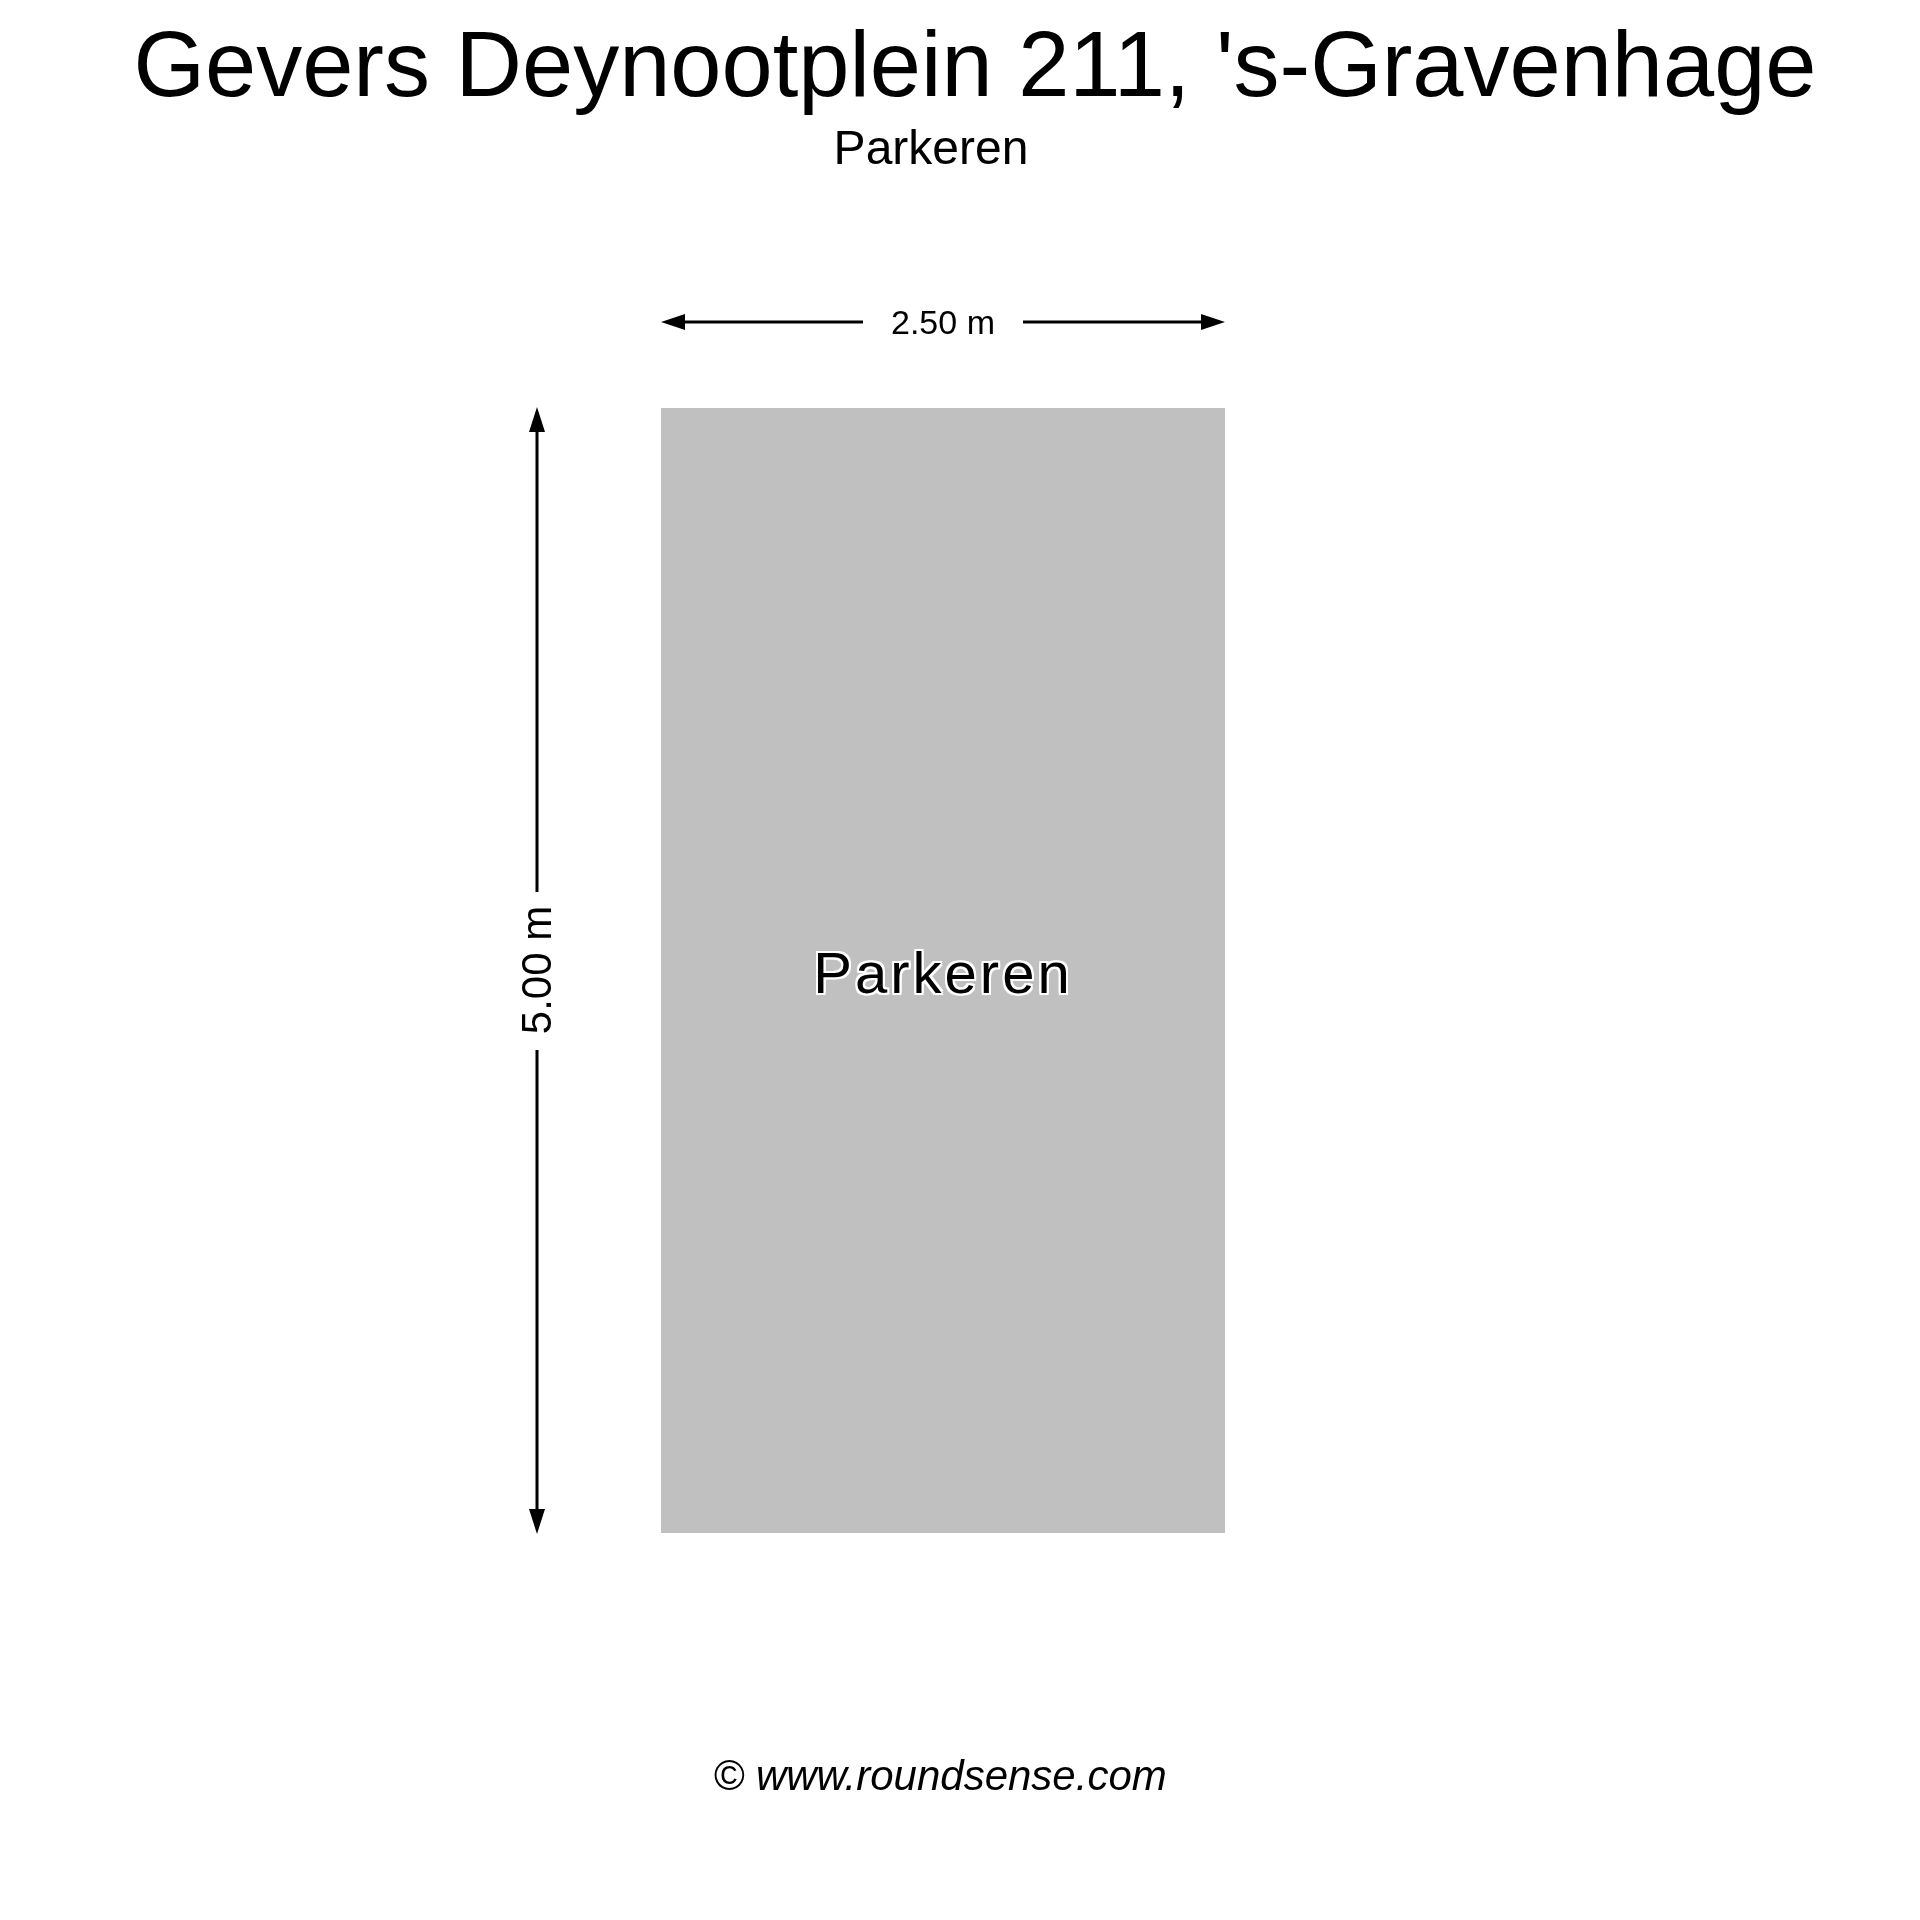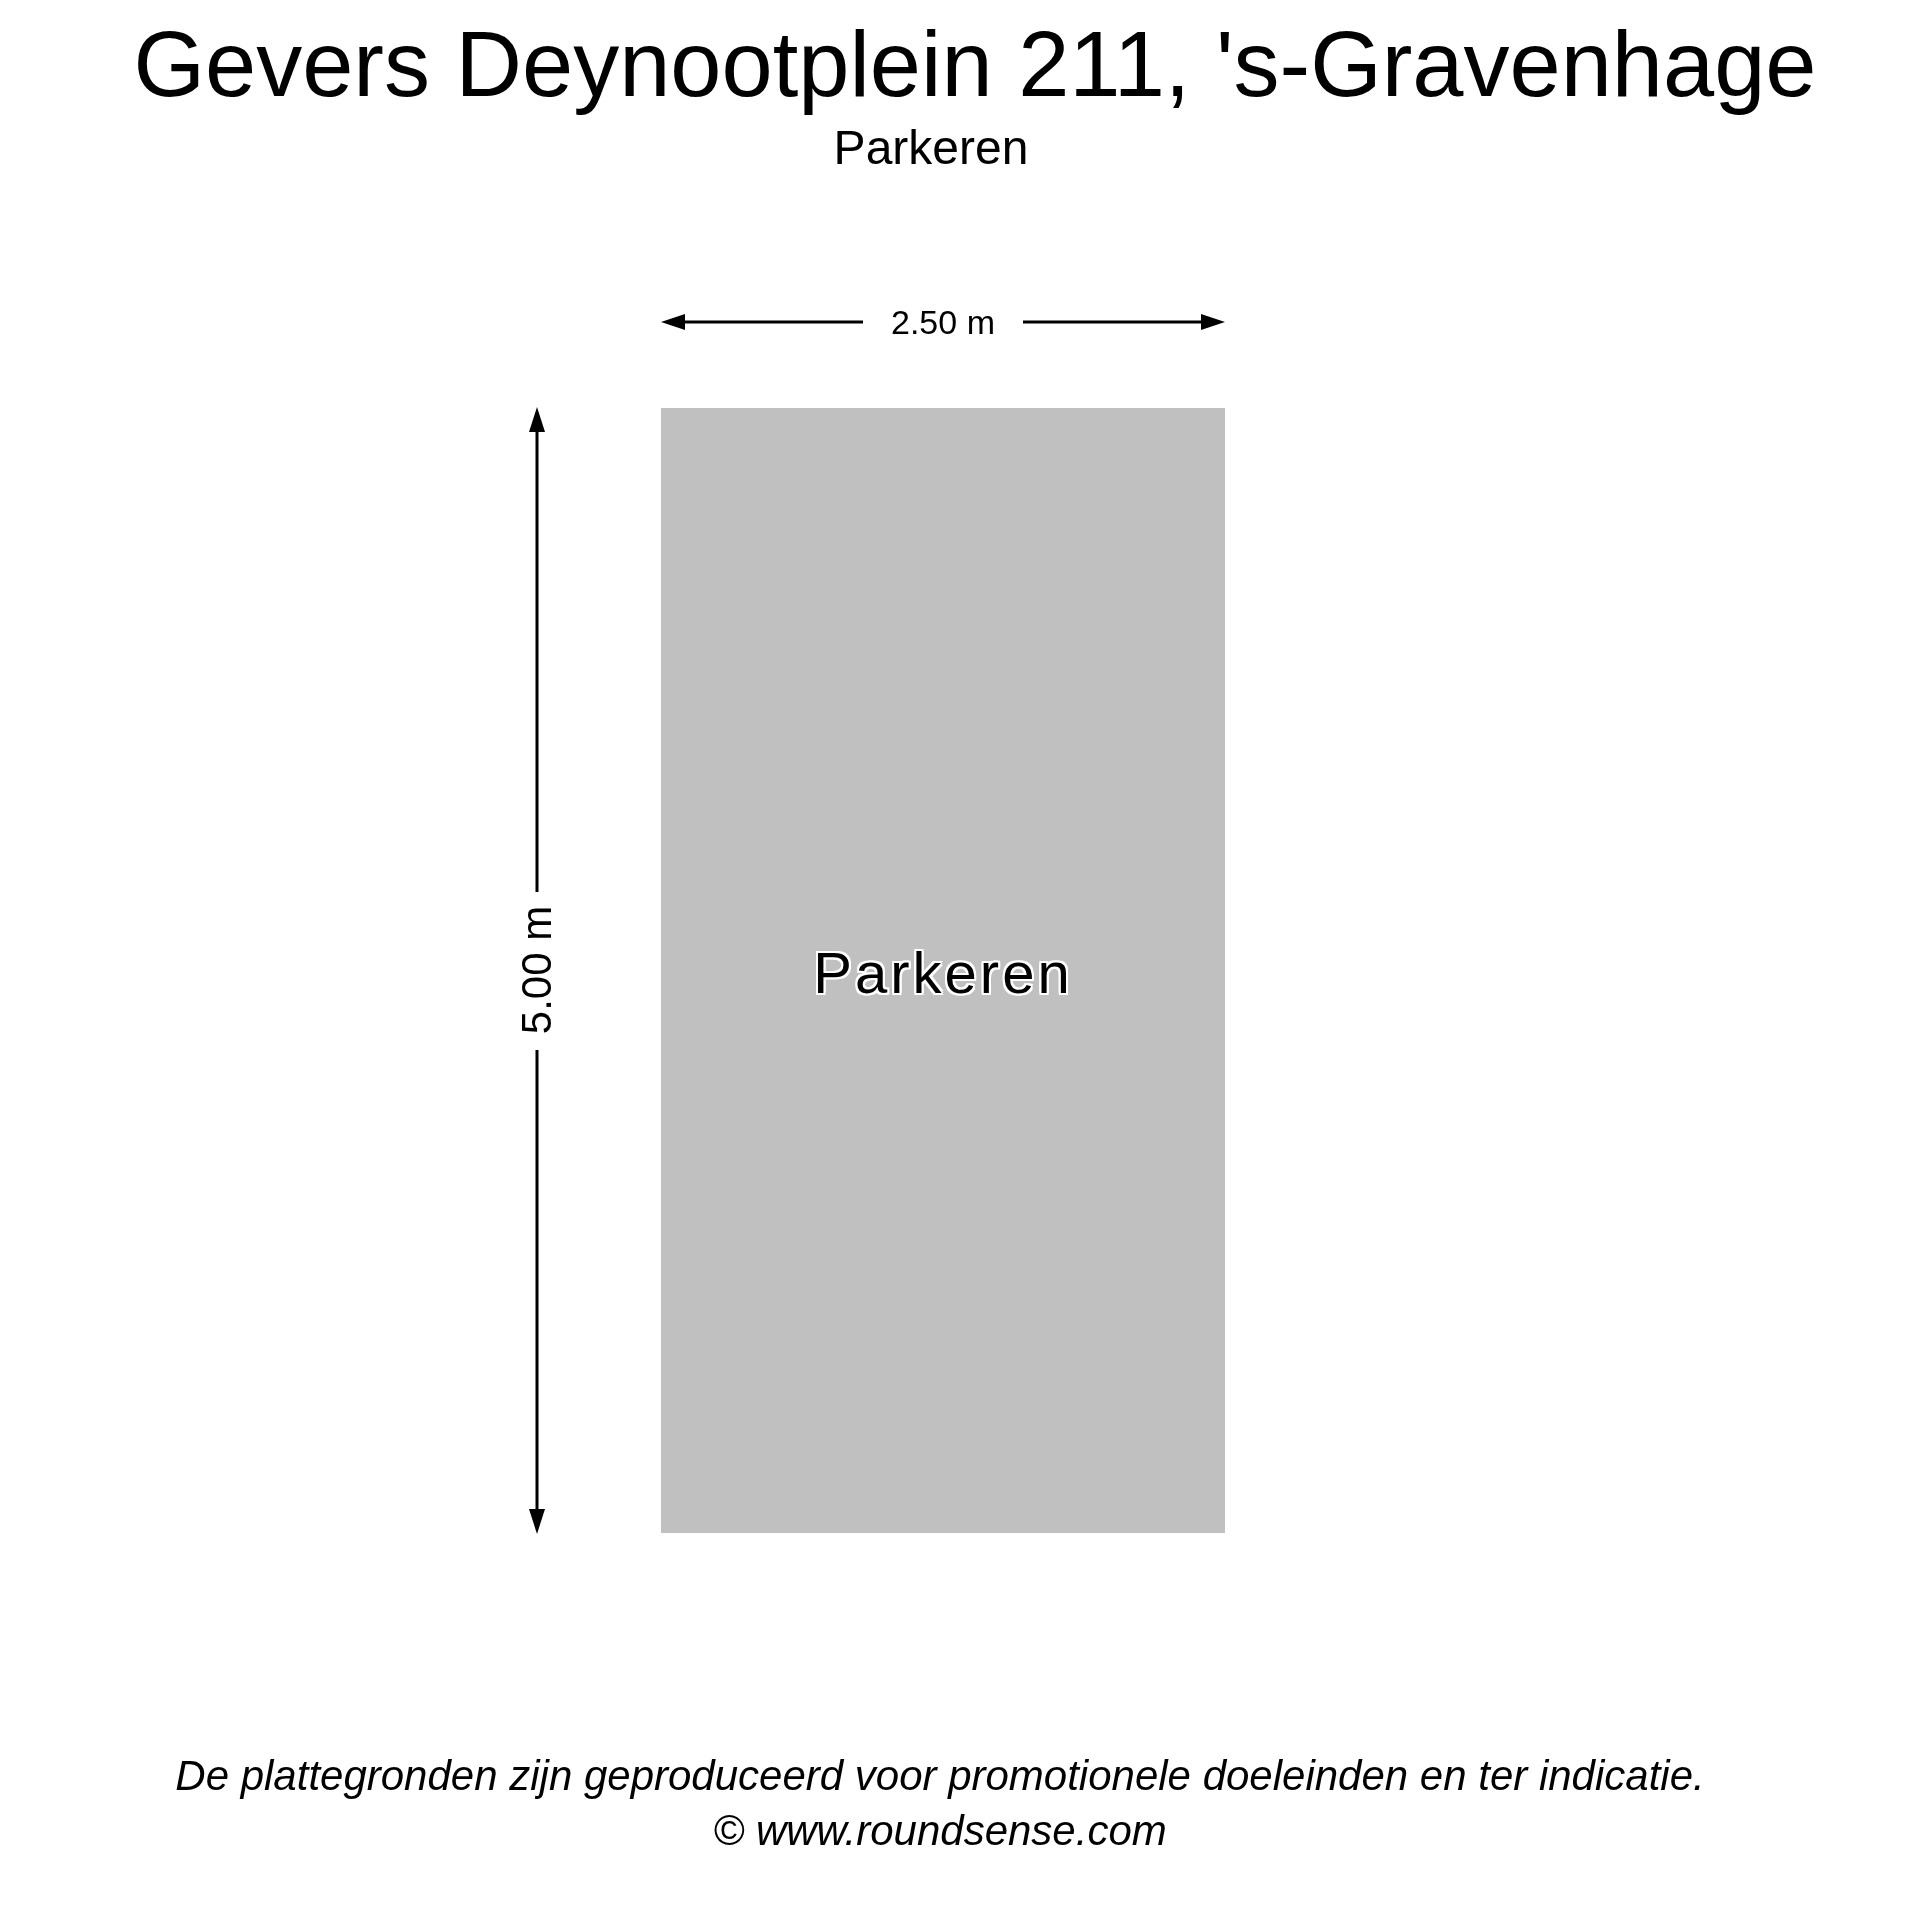--- a/index.html
+++ b/index.html
@@ -151,15 +151,14 @@
     <polygon points="16,1127 8,1102 24,1102" fill="#000"></polygon>
   </svg>
   <div class="vdim-label">5.00 m</div>
 </div>
 
 <div class="room">
   <div class="room-label">Parkeren</div>
 </div>
 
 <div class="footer">
-  <span class="footer-line">De plattegronden zijn geproduceerd voor promotionele doeleinden en ter indicatie.</span>
   <span class="footer-line">© www.roundsense.com</span>
 </div>
 
 </body></html>

